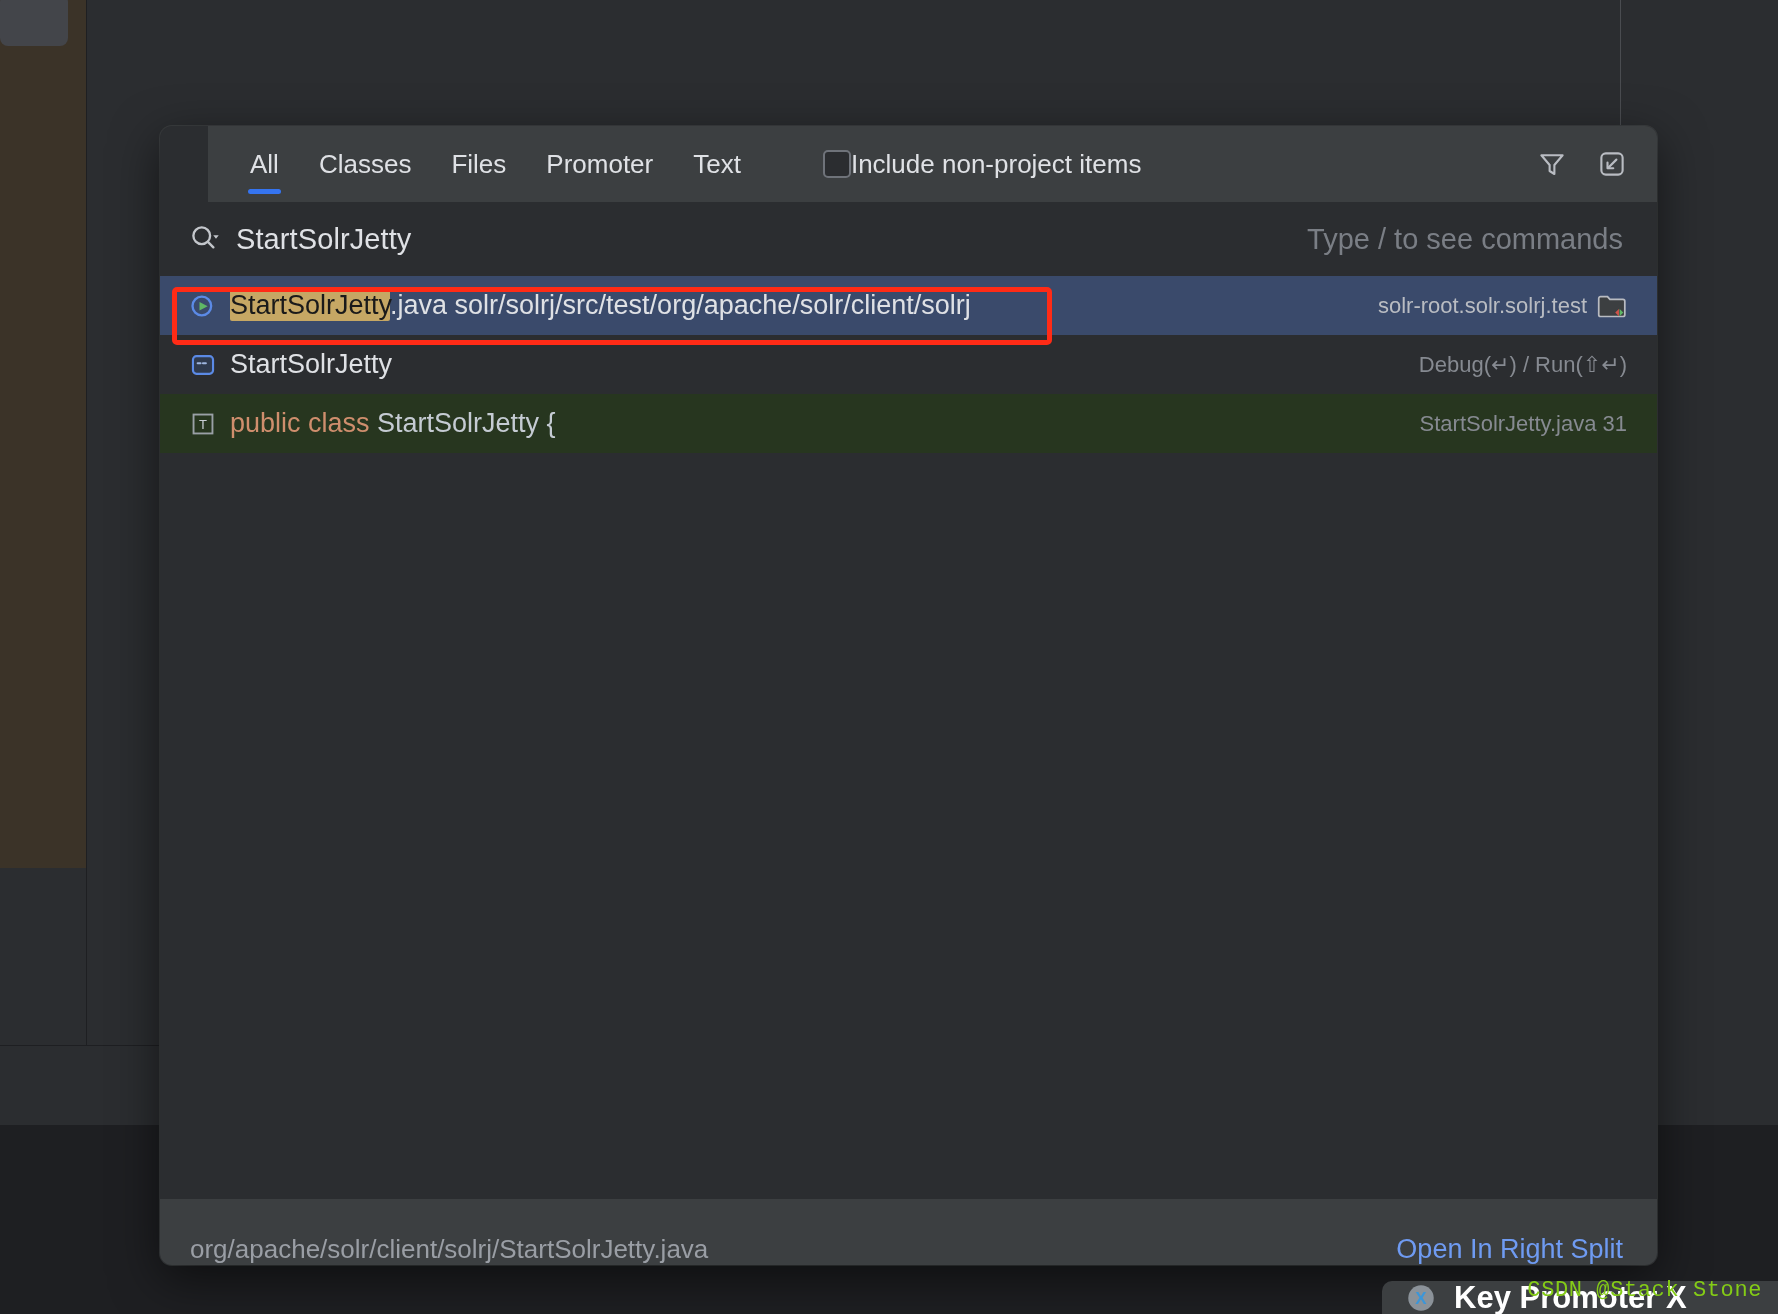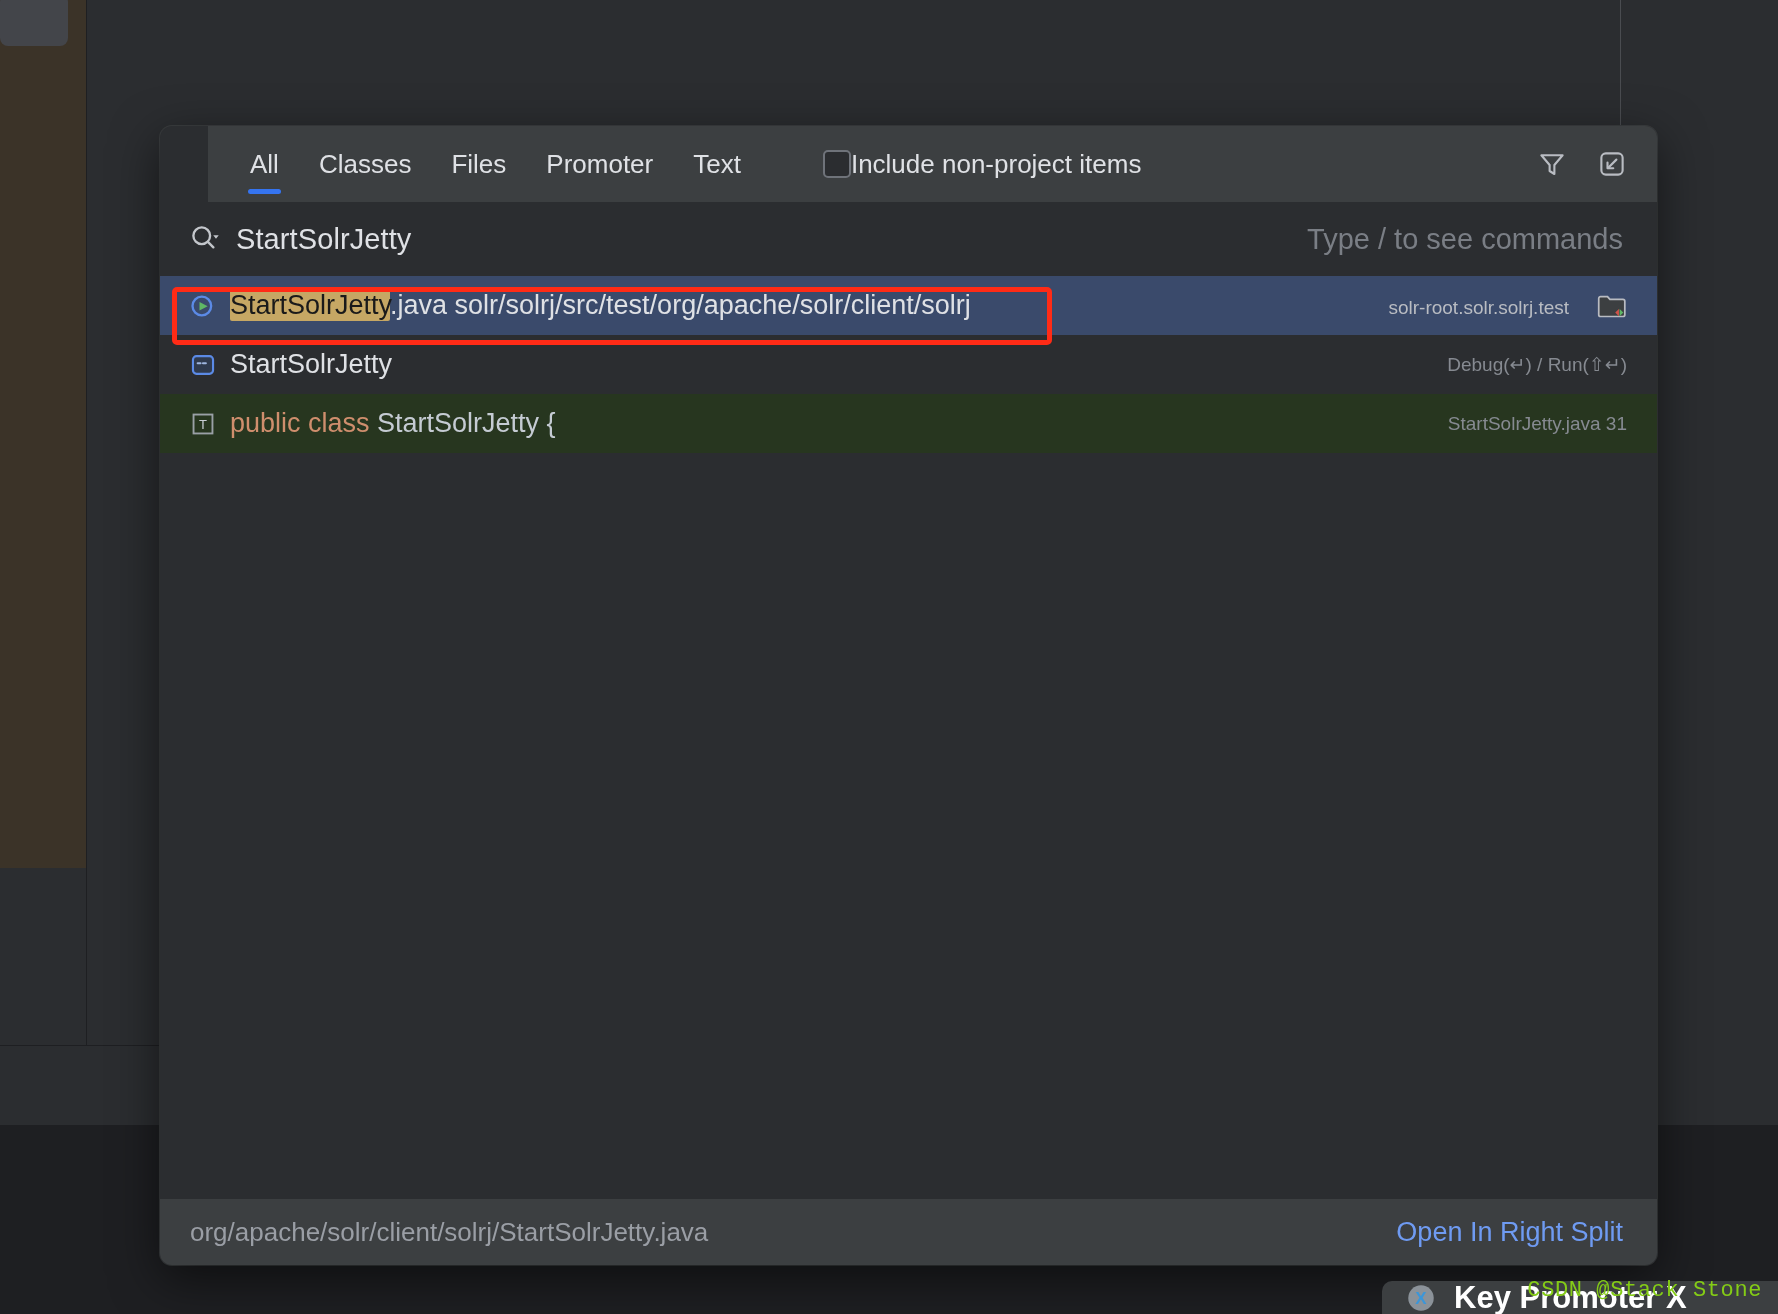--- a/index.html
+++ b/index.html
@@ -183,25 +183,25 @@
     overflow: hidden;
   }
   .row-main .match {
     background: #c6a764;
     color: #1a1a1a;
     border-radius: 2px;
     padding: 1px 0;
   }
   .row-right {
     margin-left: auto;
-    font-size: 19px;
+    font-size: 22px;
     color: #b9bcc2;
     display: flex;
-    align-items: flex-end;
-    gap: 28px;
+    align-items: flex-start;
+    gap: 10px;
     white-space: nowrap;
     padding-left: 26px;
   }
   .row-right.muted { color: #868a91; }
   .kw-orange { color: #cf8e6d; }
   .kw-plain { color: #c5cbd3; }
 
   
   #annotation-rect {
     position: absolute;
@@ -213,21 +213,21 @@
     border-radius: 5px;
     pointer-events: none;
     z-index: 40;
   }
 
   
   .se-footer {
     height: 66px;
     background: #3c3f41;
     display: flex;
-    align-items: center;
+    align-items: flex-end;
     padding: 0 34px 0 30px;
     flex: 0 0 auto;
   }
   .se-footer-path {
     color: #9a9ea5;
     font-size: 26px;
   }
   .se-footer-action {
     margin-left: auto;
     color: #6f9bf2;

